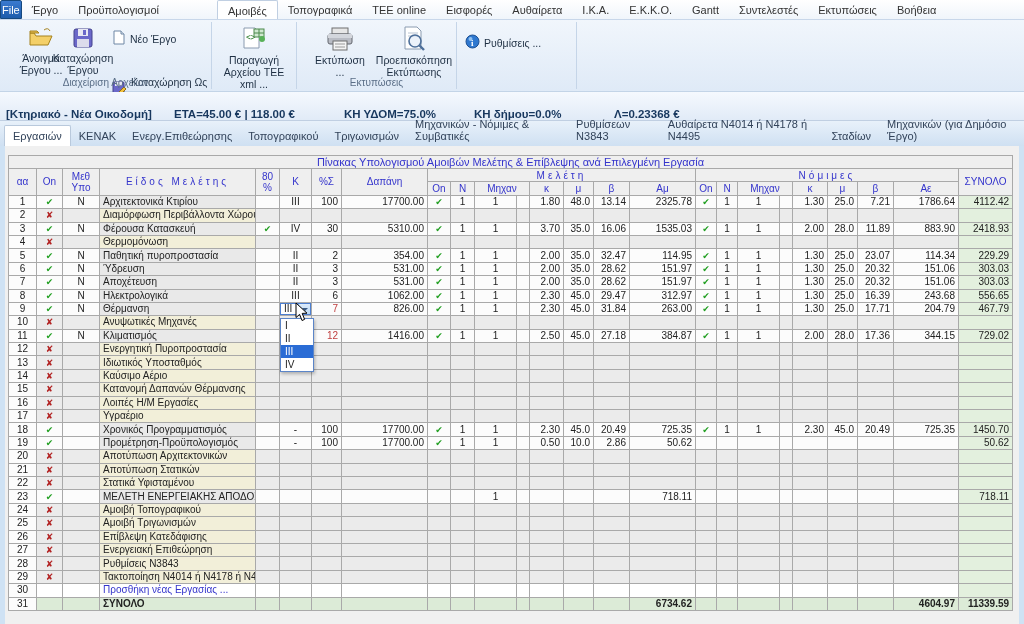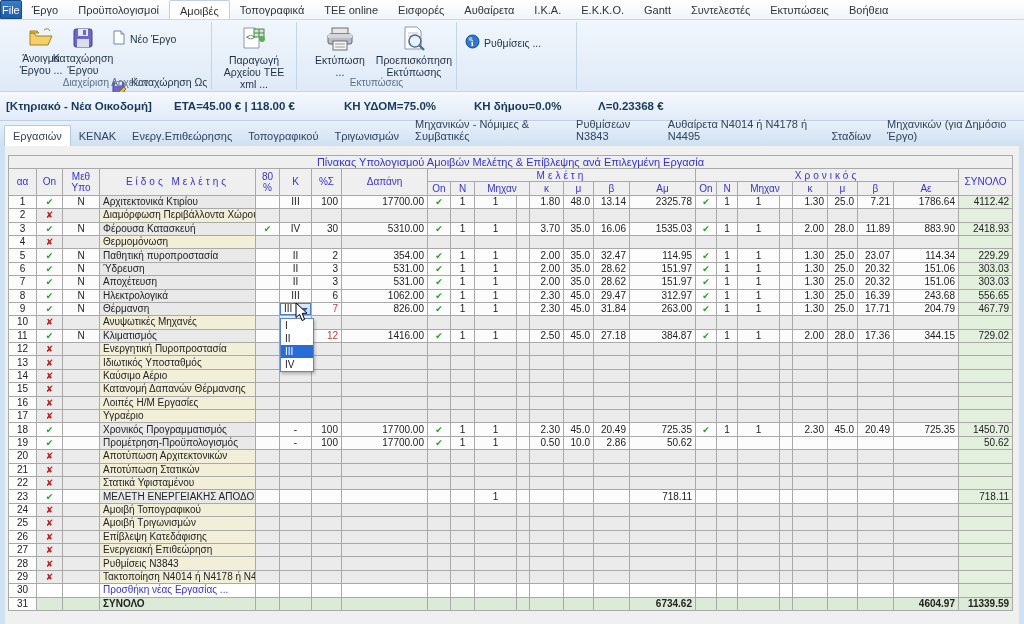--- a/index.html
+++ b/index.html
@@ -7,38 +7,38 @@
     font-family:"Liberation Sans","DejaVu Sans",sans-serif; background:#f0f0f0; }
 
   
   .menubar { position:absolute; left:0; top:0; width:1024px; height:20px;
     background:linear-gradient(#ffffff,#f0f5fb); border-bottom:1px solid #c8d7ea;
     display:flex; align-items:stretch; font-size:11px; color:#333; }
   .menu-item { padding:3px 10px 2px; display:flex; align-items:center; cursor:default; }
   .menu-item.file { background:linear-gradient(#3a7ad0,#1d5cab); color:#fff;
     border:1px solid #16497f; border-radius:2px 2px 0 0; padding:2px 1px; }
   .menu-item.active { background:#ffffff; border:1px solid #c0cfe2; border-bottom:none;
-    border-radius:2px 2px 0 0; }
+    border-radius:2px 2px 0 0;margin-left:48px; }
 
   
   .ribbon { position:absolute; left:0; top:20px; width:1024px; height:72px;
     background:linear-gradient(#f1f6fc,#dfeaf7); border-bottom:1px solid #c3d4e7; }
   .rgroup { position:absolute; top:2px; bottom:2px; border-right:1px solid #c5d5e8; }
   .rgroup .glabel { position:absolute; bottom:1px; left:0; right:0; text-align:center;
     font-size:10px; color:#5a6e87; }
   .bigbtn { position:absolute; top:4px; width:78px; text-align:center; font-size:10.5px;
     color:#1f3044; line-height:12px; cursor:default; }
   .bigbtn svg { display:block; margin:0 auto 2px; }
   .smallbtn { position:absolute; font-size:10.5px; color:#1f3044; display:flex;
     align-items:center; gap:4px; cursor:default; }
 
   
   .statusbar { position:absolute; left:0; top:92px; width:1024px; height:29px;
     background:linear-gradient(#f5f9fe,#e1ebf7); border-bottom:1px solid #c0cfe2;
-    display:flex; align-items:center; font-size:11.5px; font-weight:bold; color:#17375e; }
+    display:flex; align-items:flex-end; font-size:11.5px; font-weight:bold; color:#17375e; }
   .statusbar span { white-space:nowrap; }
 
   
   .tabstrip { position:absolute; left:0; top:121px; width:1024px; height:25px;
     background:linear-gradient(#e8f1fa,#cfe0f2); display:flex; align-items:flex-end;
     font-size:11px; color:#32435a; padding-left:4px; }
   .subtab { padding:4px 8px 4px; cursor:default; }
   .subtab.active { background:#ffffff; border:1px solid #b9c9dc; border-bottom:none;
     border-radius:2px 2px 0 0; }
 
@@ -167,21 +167,21 @@
             <text x="6" y="11.5" font-size="9" fill="#fff" font-family="serif" font-weight="bold">i</text>
           </svg></span>Ρυθμίσεις ...</div>
     </div>
   </div>
 
 <div class="statusbar">
   <span style="margin-left:6px;width:168px">[Κτηριακό - Νέα Οικοδομή]</span>
   <span style="width:142px">ΕΤΑ=45.00 € | 118.00 €</span>
   <span style="margin-left:28px;width:118px">ΚΗ ΥΔΟΜ=75.0%</span>
   <span style="margin-left:12px;width:108px">ΚΗ δήμου=0.0%</span>
-  <span style="margin-left:16px">Λ=0.23368 €</span>
+  <span style="margin-left:32px">Λ=0.23368 €</span>
 </div>
 
 <div class="tabstrip" id="tabstrip">
     <div class="subtab active">Εργασιών</div>
     <div class="subtab">ΚΕΝΑΚ</div>
     <div class="subtab">Ενεργ.Επιθεώρησης</div>
     <div class="subtab">Τοπογραφικού</div>
     <div class="subtab">Τριγωνισμών</div>
     <div class="subtab">Μηχανικών - Νόμιμες &amp; Συμβατικές</div>
     <div class="subtab">Ρυθμίσεων Ν3843</div>
@@ -231,21 +231,21 @@
         <th rowspan="2">On</th>
         <th rowspan="2">Μεθ
 Υπο</th>
         <th rowspan="2" class="sp">Είδος Μελέτης</th>
         <th rowspan="2">80
 %</th>
         <th rowspan="2">Κ</th>
         <th rowspan="2">%Σ</th>
         <th rowspan="2">Δαπάνη</th>
         <th colspan="8" class="sp">Μελέτη</th>
-        <th colspan="8" class="sp">Χρονικός</th>
+        <th colspan="8" class="sp">Νόμιμες</th>
         <th rowspan="2">ΣΥΝΟΛΟ</th>
       </tr>
       <tr>
         <th>On</th>
         <th>N</th>
         <th colspan="2">Μηχαν</th>
         <th>κ</th>
         <th>μ</th>
         <th>β</th>
         <th>Αμ</th>

